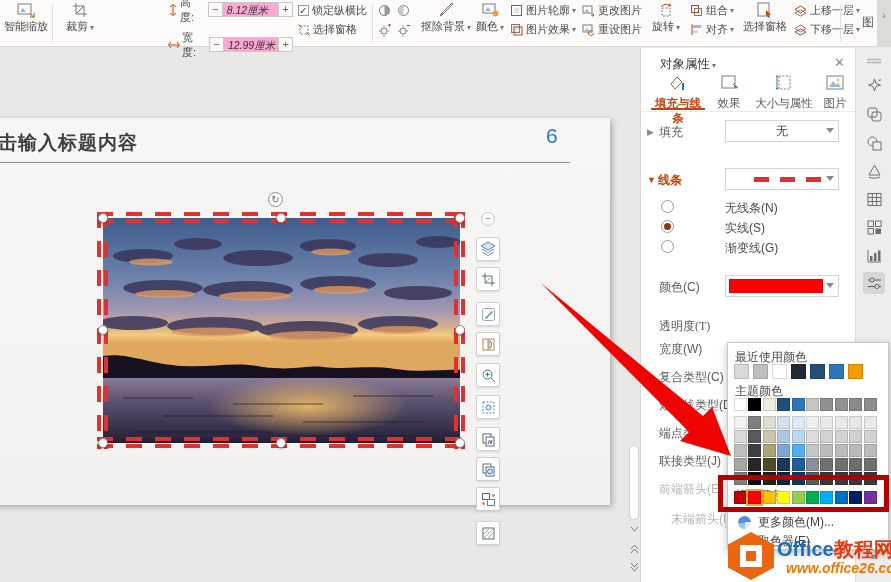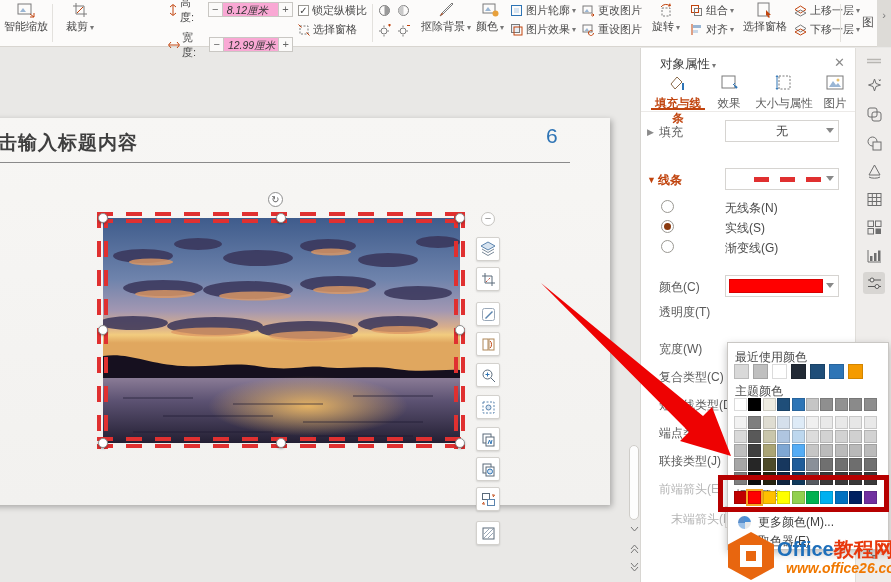--- a/index.html
+++ b/index.html
@@ -625,21 +625,21 @@
   <span class="rlabel" style="top:172px;">实线(S)</span>
   <div class="radio" style="top:192px;"></div>
   <span class="rlabel" style="top:192px;">渐变线(G)</span>
 
   <span class="prow-label" style="top:231px;">颜色(C)</span>
   <div class="dd" style="left:84px; top:227px; width:114px;">
     <span id="color-swatch-main"></span>
     <span class="arr"></span>
   </div>
 
-  <span class="prow-label" style="top:256px;">透明度(T)</span>
+  <span class="prow-label" style="top:270px;font-family:Liberation Serif, serif;">透明度(T)</span>
   <span class="prow-label" style="top:293px;">宽度(W)</span>
   <span class="prow-label" style="top:321px;">复合类型(C)</span>
   <span class="prow-label" style="top:349px;">短划线类型(D)</span>
   <span class="prow-label" style="top:377px;">端点类型</span>
   <span class="prow-label" style="top:405px;">联接类型(J)</span>
   <span class="prow-label dis" style="top:433px;">前端箭头(E)</span>
   <span class="prow-label dis" style="top:463px;margin-left:12px;">末端箭头(N)</span>
   <div class="dd dis" style="left:84px; top:458px; width:52px;">
       <span class="arr"></span>
     </div>

